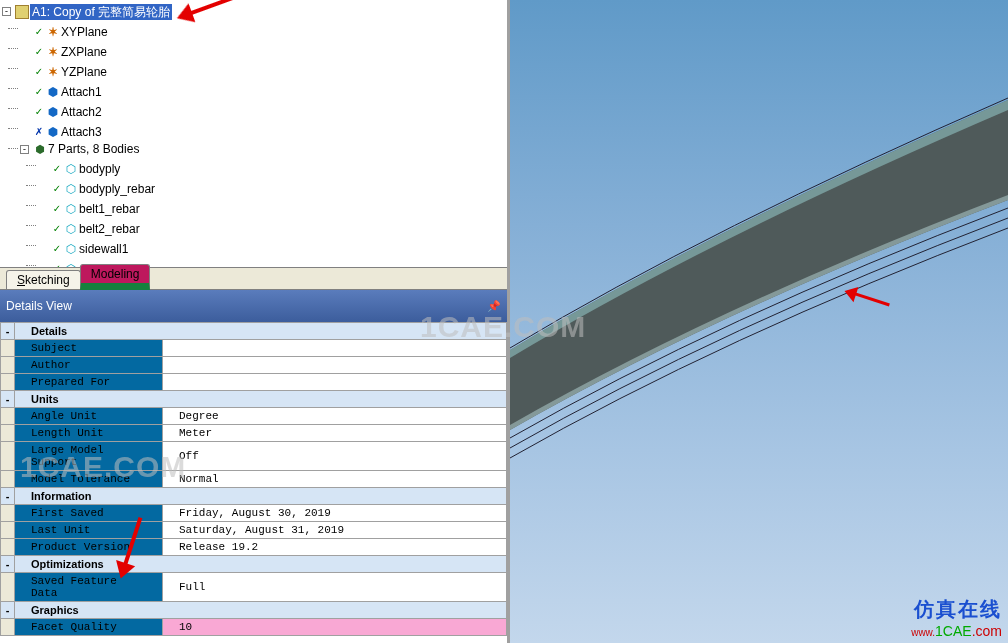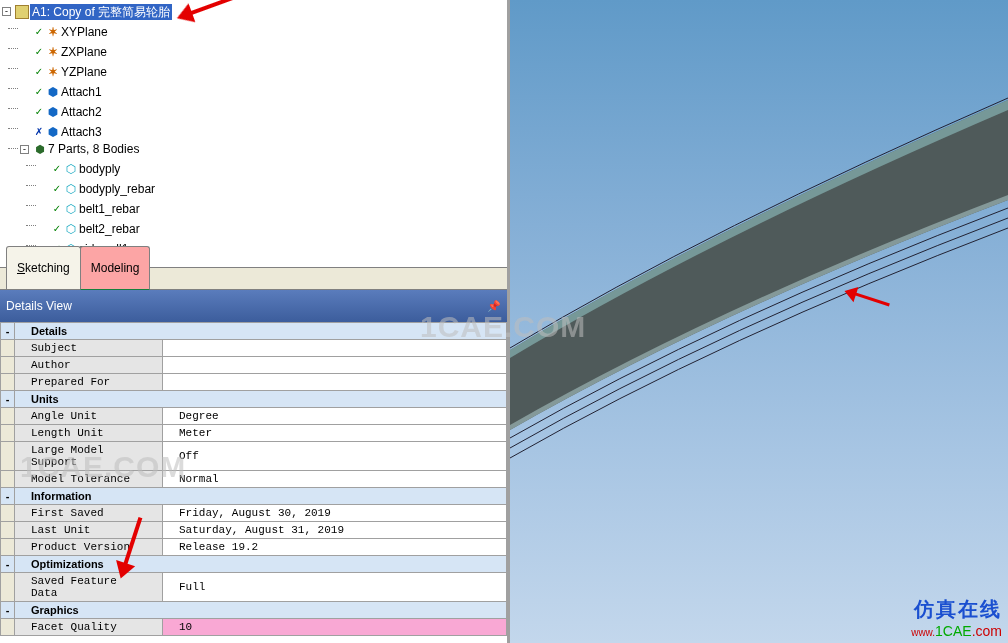--- a/index.html
+++ b/index.html
@@ -79,30 +79,30 @@
     display: flex;
     padding: 2px 2px 0 6px;
     background: #ece9d8;
     border-bottom: 1px solid #808080;
     height: 22px;
     align-items: flex-end;
   }
   .tab {
     border: 1px solid #808080;
     border-bottom: none;
-    padding: 14px 10px;
+    padding: 2px 10px;
     background: #f5f3e9;
     font-size: 12px;
     margin-right: -1px;
     border-radius: 3px 3px 0 0;
     position: relative;
   }
   .tab.active {
-    background: #fca5a5;
-    border-bottom: 1px solid #15803d;
+    background: #be185d;
+    border-bottom: 7px solid #15803d;
     top: 1px;
     font-weight: normal;
   }
   .tab .underline { text-decoration: underline; }
   
   .details-header {
     background: linear-gradient(to bottom, #5a7cbc, #3c5d9c);
     color: #fff;
     font-size: 12px;
     padding: 2px 6px;
@@ -127,21 +127,21 @@
   .details-grid tr.section td {
     background: #d6e5f5;
     font-weight: bold;
     font-family: "MS Sans Serif", Tahoma, sans-serif;
   }
   .details-grid td.expcol {
     width: 14px; text-align: center; background: #ece9d8;
     font-family: monospace; font-size: 11px;
     padding: 0;
   }
-  .details-grid td.label { width: 148px; background:#e5e5e5; }
+  .details-grid td.label { width: 148px; background:#0369a1; }
   .details-grid td.value { background:#fff; }
   .highlight td.value { background: #f9a8d4; }
   
   .shape {
     position: absolute;
     top: 0; left: 0; width: 100%; height: 100%;
     pointer-events: none;
   }
   .arrow {
     position: absolute;

